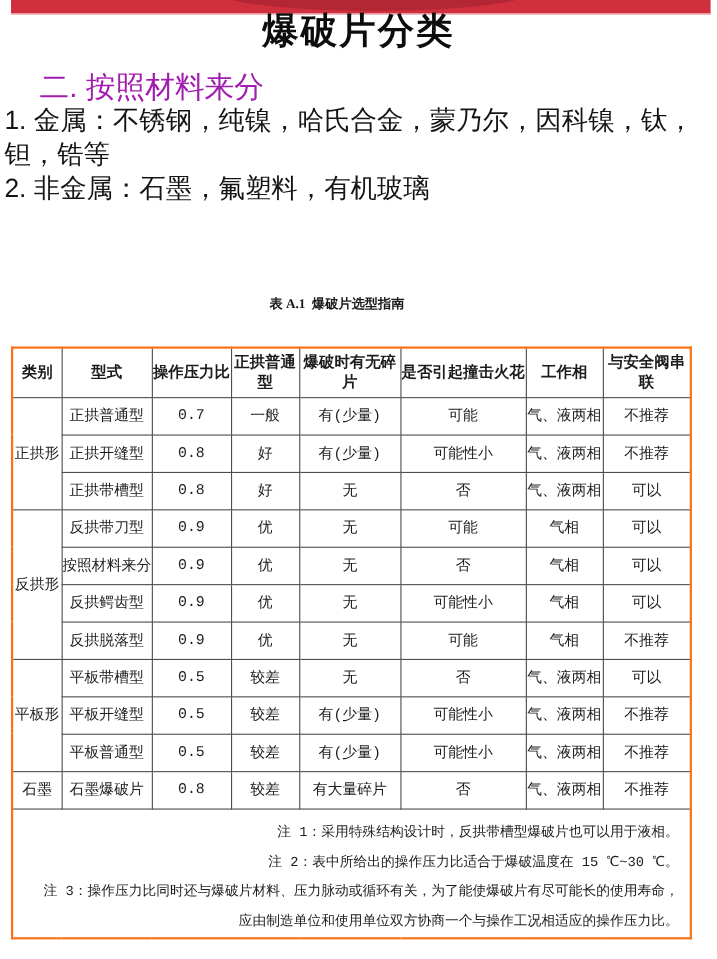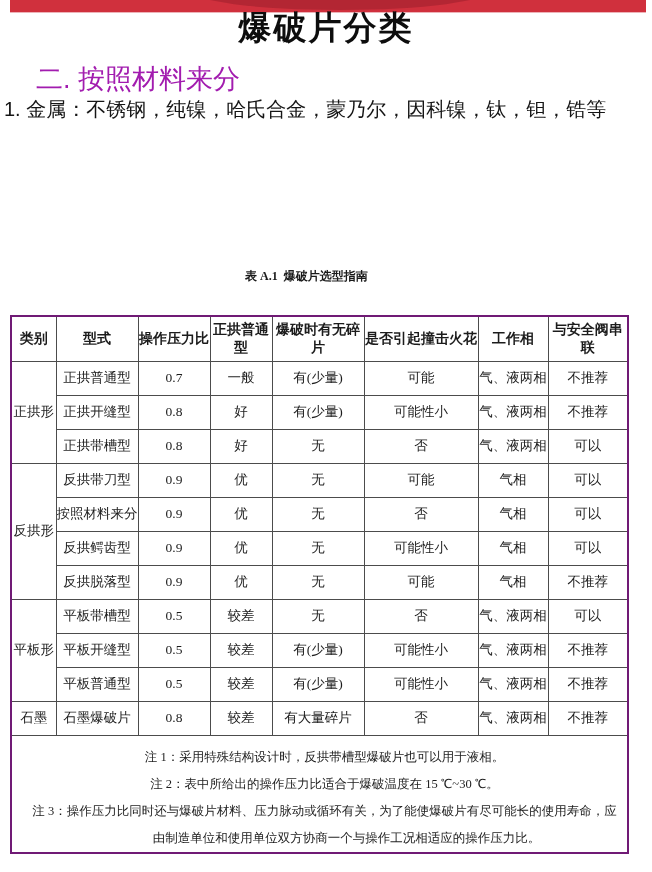--- a/index.html
+++ b/index.html
@@ -44,63 +44,63 @@
     position: absolute;
     top: 61px; left: 8px;
     font-size: 27px;
     color: #a21caf;
     margin-left: 28px;
   }
   .item-list {
     position: absolute;
     top: 94px; left: 4px;
     width: 646px;
-    font-size: 20px;
+    font-size: 24px;
     line-height: 31px;
     color: #151515;
   }
   
   .table-caption {
     position: absolute;
     top: 268px; left: 245px;
     font-family: "Liberation Serif", "DejaVu Serif", serif;
     font-size: 12px;
     font-weight: bold;
     white-space: pre-wrap;
     color: #1a1a1a;
   }
   
   table.doc-table {
     position: absolute;
     top: 315px; left: 10px;
     width: 617px;
     border-collapse: collapse;
     table-layout: fixed;
-    font-family: Liberation Serif, serif;
+    font-family: Liberation Mono, monospace;
     color: #1c1c1c;
-    border: 2px solid #701a75;
+    border: 2px solid #f97316;
   }
   .doc-table th, .doc-table td {
     border: 1px solid #4c4c4c;
     text-align: center;
     vertical-align: middle;
     overflow: hidden;
   }
   .doc-table th {
     height: 45px;
     font-size: 14px;
     font-weight: bold;
   }
   .doc-table td {
     height: 34px;
     font-size: 13.5px;
   }
   .doc-table td.notes-cell {
     height: 91px;
-    text-align: center;
+    text-align: right;
     vertical-align: top;
     padding: 8px 10px 0 20px;
   }
   .note {
     font-size: 12.5px;
     line-height: 27px;
     padding-left: 44px;
     text-indent: -44px;
     color: #1c1c1c;
   }
@@ -113,20 +113,21 @@
   <div class="banner">
     <div class="banner-arc"></div>
   </div>
 
   <div class="title">爆破片分类</div>
 
   <div class="section-heading">二. 按照材料来分</div>
 
   <div class="item-list">
     <div>1. 金属：不锈钢，纯镍，哈氏合金，蒙乃尔，因科镍，钛，钽，锆等</div>
+    <div>2. 非金属：石墨，氟塑料，有机玻璃</div>
   </div>
 
   <div class="table-caption">表 A.1  爆破片选型指南</div>
 
   <table class="doc-table">
     <colgroup>
       <col style="width:45px">
         <col style="width:82px">
         <col style="width:72px">
         <col style="width:62px">

